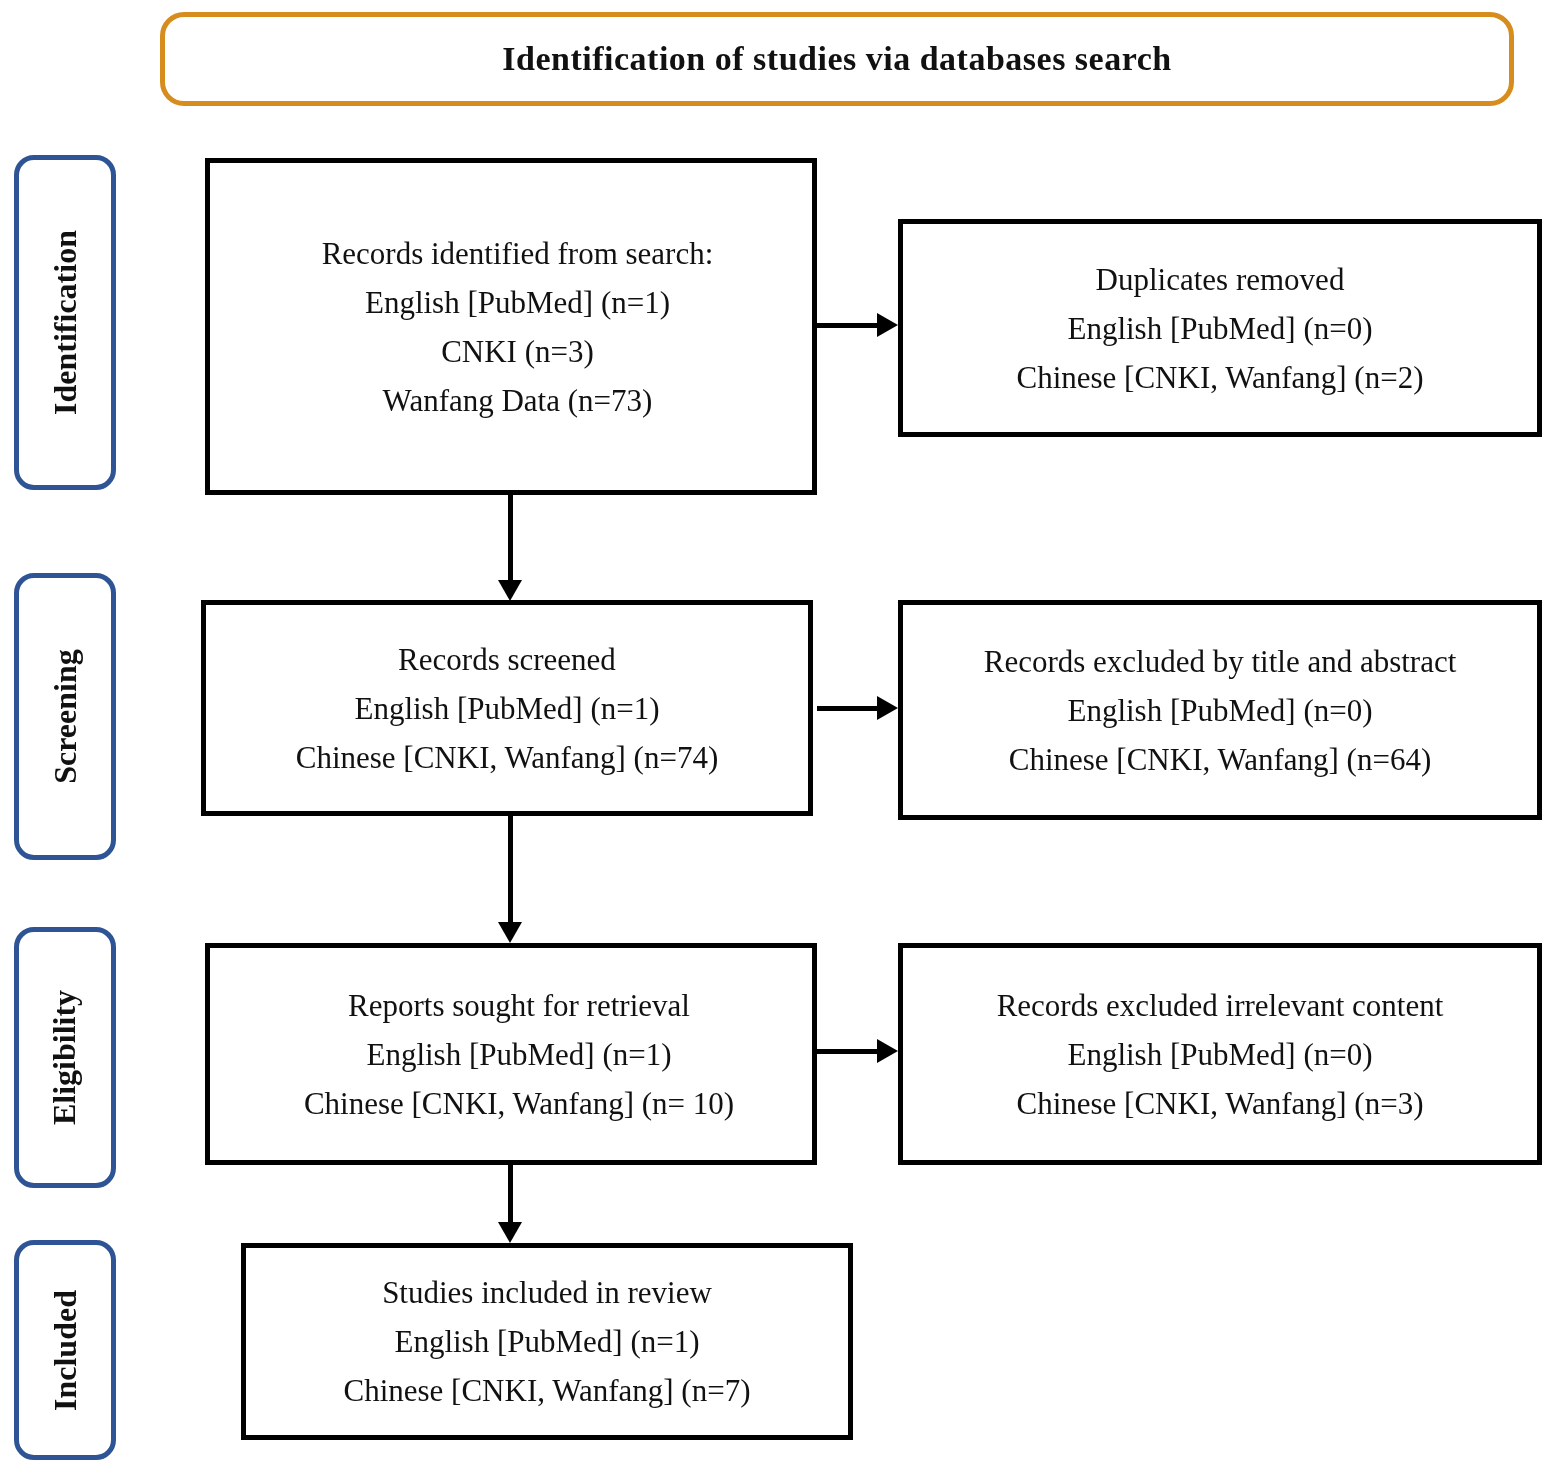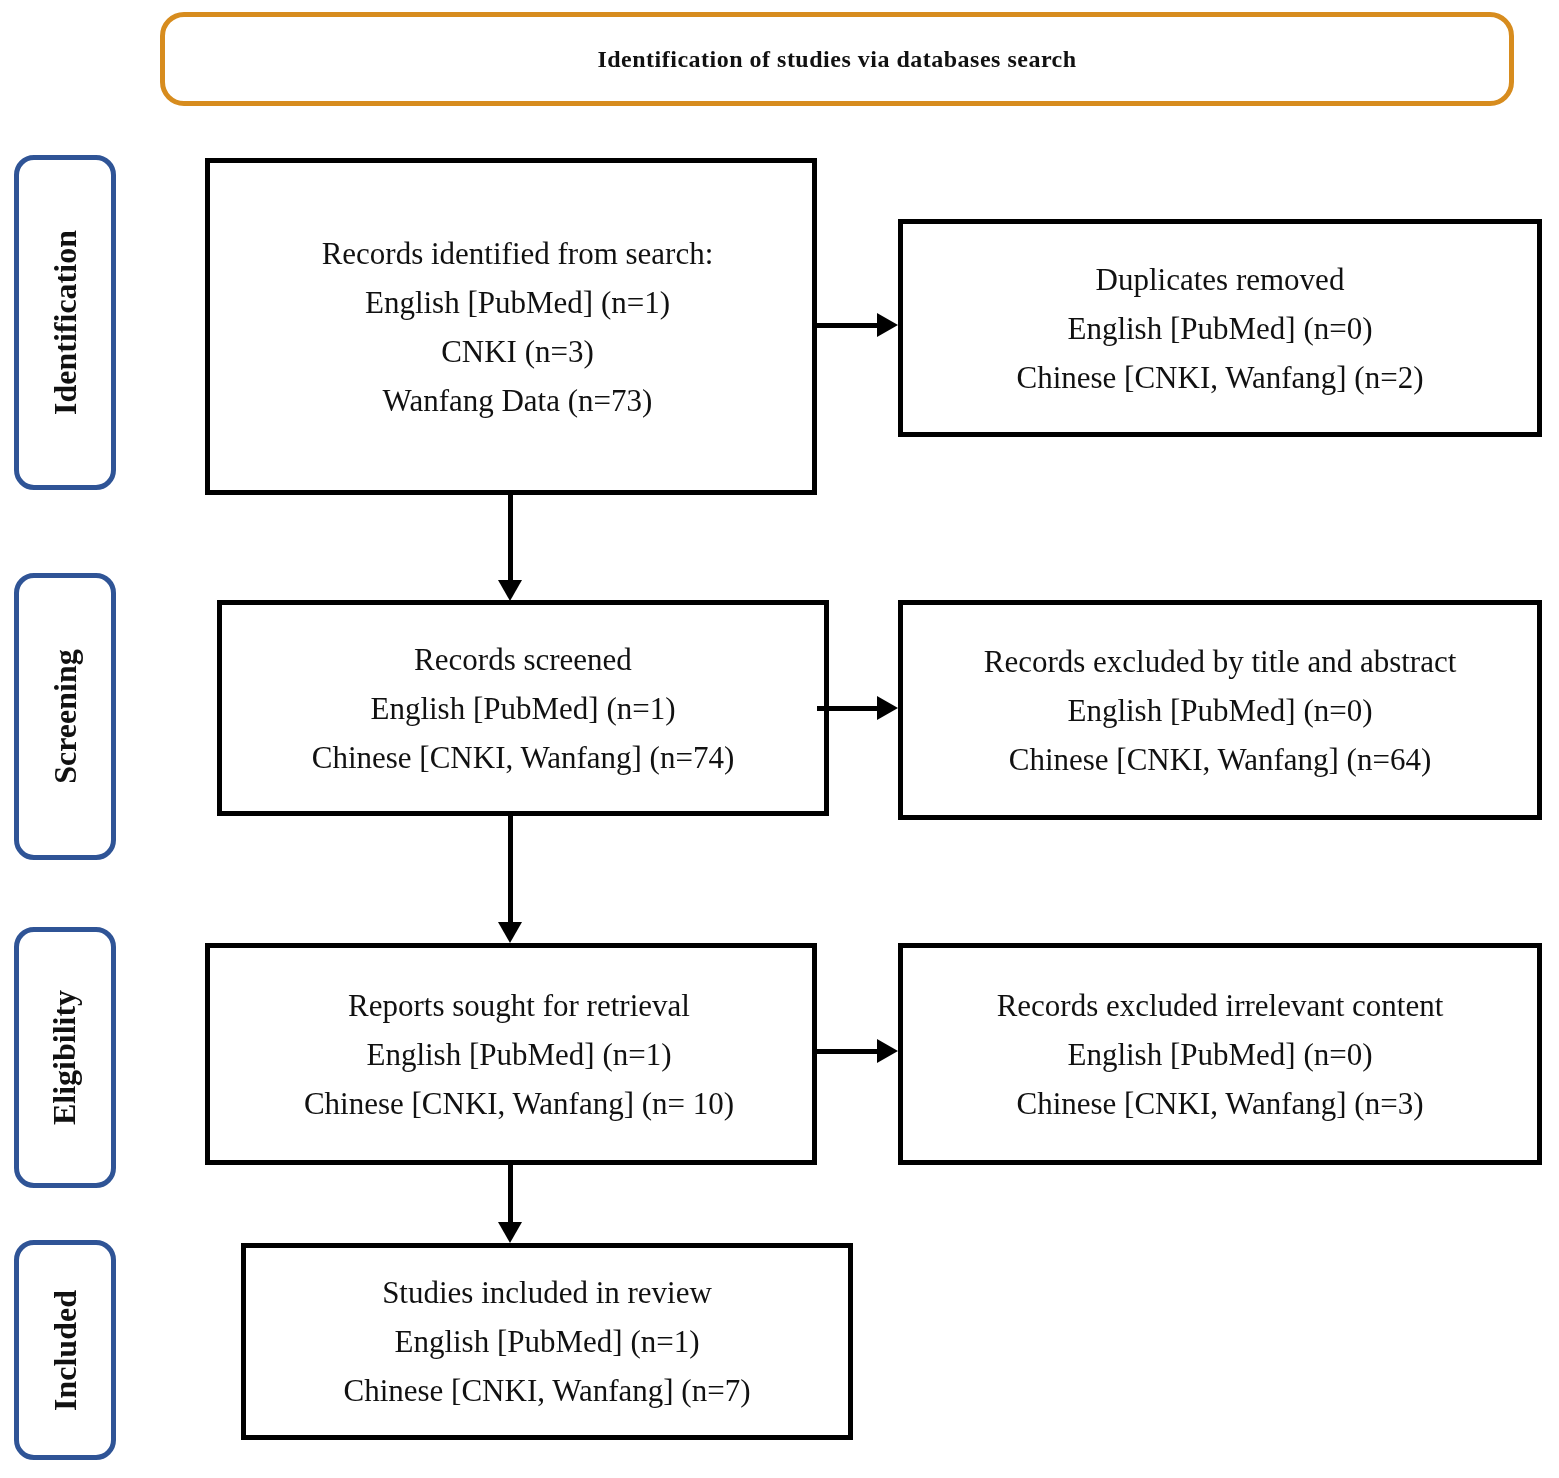--- a/index.html
+++ b/index.html
@@ -17,21 +17,21 @@
   
   .title-box {
     left: 160px; top: 12px; width: 1354px; height: 94px;
     border: 5px solid #D78C1E;
     border-radius: 24px;
     display: flex; align-items: center; justify-content: center;
     background: #ffffff;
   }
   .title-text {
     font-weight: bold;
-    font-size: 24px;
+    font-size: 34px;
     letter-spacing: 0.5px;
     text-align: right;
   }
 
   
   .stage-box {
     left: 14px; width: 102px;
     border: 5px solid #2F5496;
     border-radius: 20px;
     background: #ffffff;
@@ -56,21 +56,21 @@
     align-items: center; justify-content: center;
     text-align: center;
   }
   .flow-line {
     font-size: 31px;
     line-height: 49px;
     white-space: nowrap;
   }
   .box-identified   { left: 205px; top: 158px;  width: 612px; height: 337px; padding-left: 13px; }
   .box-duplicates   { left: 898px; top: 219px;  width: 644px; height: 218px; }
-  .box-screened     { left: 217px; top: 600px;  width: 612px; height: 216px; }
+  .box-screened     { left: 201px; top: 600px;  width: 612px; height: 216px; }
   .box-excl-title   { left: 898px; top: 600px;  width: 644px; height: 220px; }
   .box-sought       { left: 205px; top: 943px;  width: 612px; height: 222px; padding-left: 16px; }
   .box-excl-irrel   { left: 898px; top: 943px;  width: 644px; height: 222px; }
   .box-included     { left: 205px; top: 1243px; width: 612px; height: 197px; margin-left: 36px; }
 
   
   .line { background: #000000; }
   .v-line { width: 5px; left: 508px; }
   .h-line { height: 5px; }
   .arrow-down {

